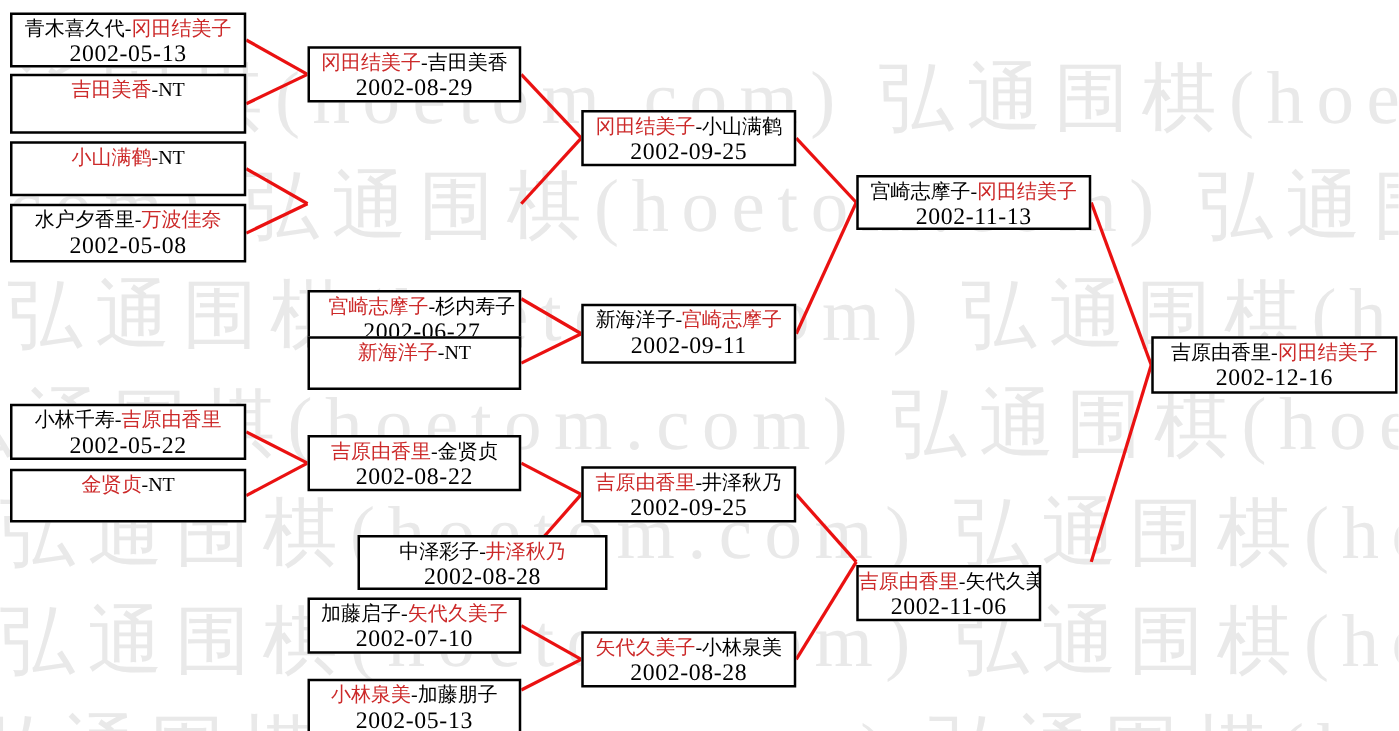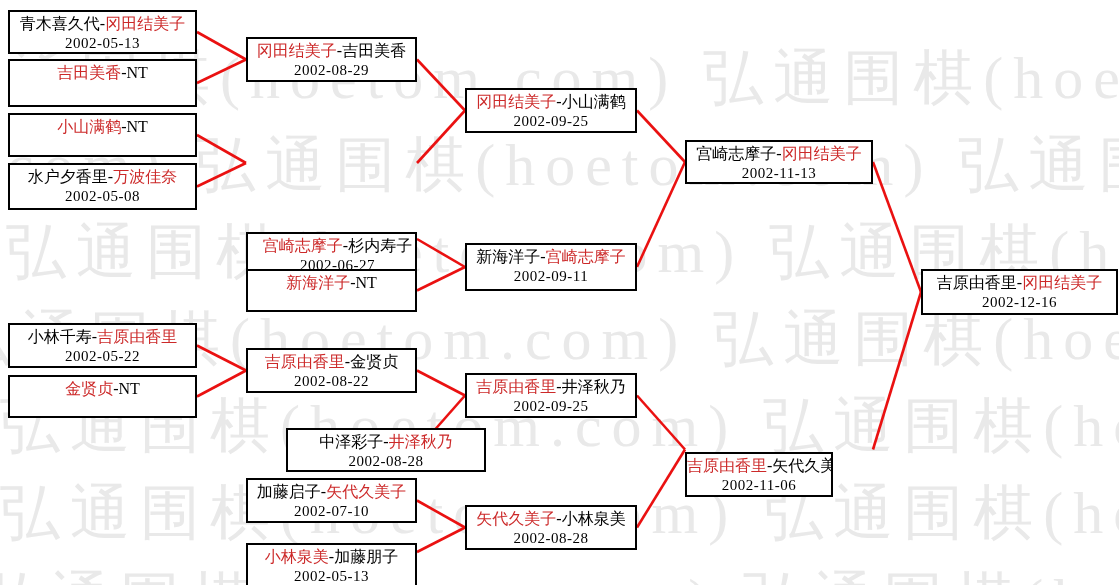--- a/index.html
+++ b/index.html
@@ -45,21 +45,21 @@
     overflow: hidden;
   }
   .names {
     font-size: 16px;
     line-height: 20px;
     color: var(--loser-color, #000);
     white-space: nowrap;
   }
   .names .winner { color: var(--winner-color, #cc2929); }
   .date {
-    font-size: 15px;
+    font-size: 19px;
     line-height: 19px;
     letter-spacing: 0.5px;
     color: var(--loser-color, #000);
     white-space: nowrap;
   }
 </style>
 </head>
 <body>
 
 <div class="stage" id="stage">

